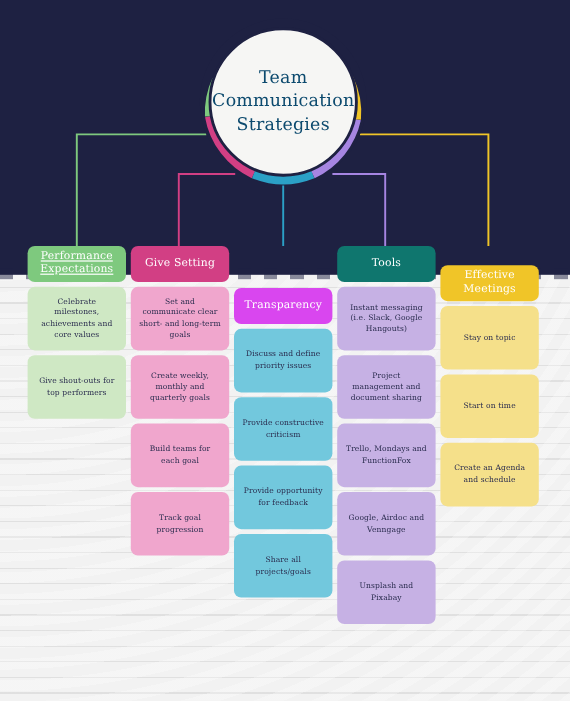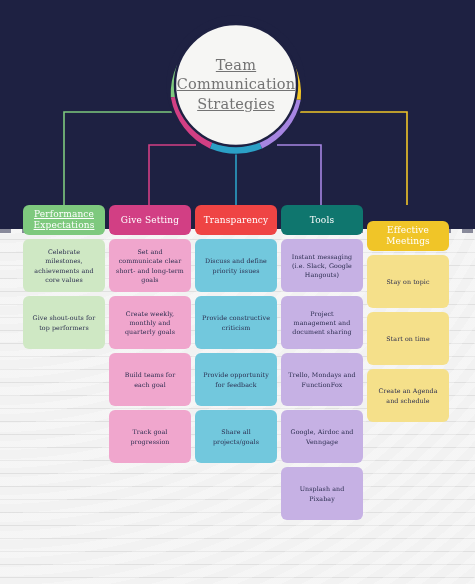--- a/index.html
+++ b/index.html
@@ -52,22 +52,22 @@
 
   
   .hub{
     position:absolute;left:165px;top:14px;width:142px;height:142px;
   }
   .hub svg{position:absolute;inset:0;}
   .hub-label{
     position:absolute;left:0;top:0;width:142px;height:142px;
     display:flex;align-items:center;justify-content:center;
     text-align:center;line-height:1.32;
-    font-size:14.5px;color:#737373;letter-spacing:.2px;
-    padding:0 18px;box-sizing:border-box;text-decoration:underline;
+    font-size:14.5px;color:#0c4a6e;letter-spacing:.2px;
+    padding:0 18px;box-sizing:border-box;
   }
 
   
   .columns{
     position:absolute;left:23px;top:205px;width:429px;
     display:flex;gap:4px;
   }
   .col{width:82px;display:flex;flex-direction:column;gap:4px;}
 
   .head{
@@ -157,21 +157,21 @@
         <span class="ht">Give Setting</span>
       </div>
       <div class="card" style="background: rgb(240, 166, 205);">Set and communicate clear short- and long-term goals</div>
       <div class="card" style="background: rgb(240, 166, 205);">Create weekly, monthly and quarterly goals</div>
       <div class="card" style="background: rgb(240, 166, 205);">Build teams for each goal</div>
       <div class="card" style="background: rgb(240, 166, 205);">Track goal progression</div>
       <div class="card spacer"></div>
     </div>
 
     <div class="col">
-      <div class="head" style="background: #ef4444;">
+      <div class="head" style="background: #d946ef; margin-top: 35px;">
         <span class="ht">Transparency</span>
       </div>
       <div class="card" style="background: rgb(114, 200, 221);">Discuss and define priority issues</div>
       <div class="card" style="background: rgb(114, 200, 221);">Provide constructive criticism</div>
       <div class="card" style="background: rgb(114, 200, 221);">Provide opportunity for feedback</div>
       <div class="card" style="background: rgb(114, 200, 221);">Share all projects/goals</div>
       <div class="card spacer"></div>
     </div>
 
     <div class="col">

